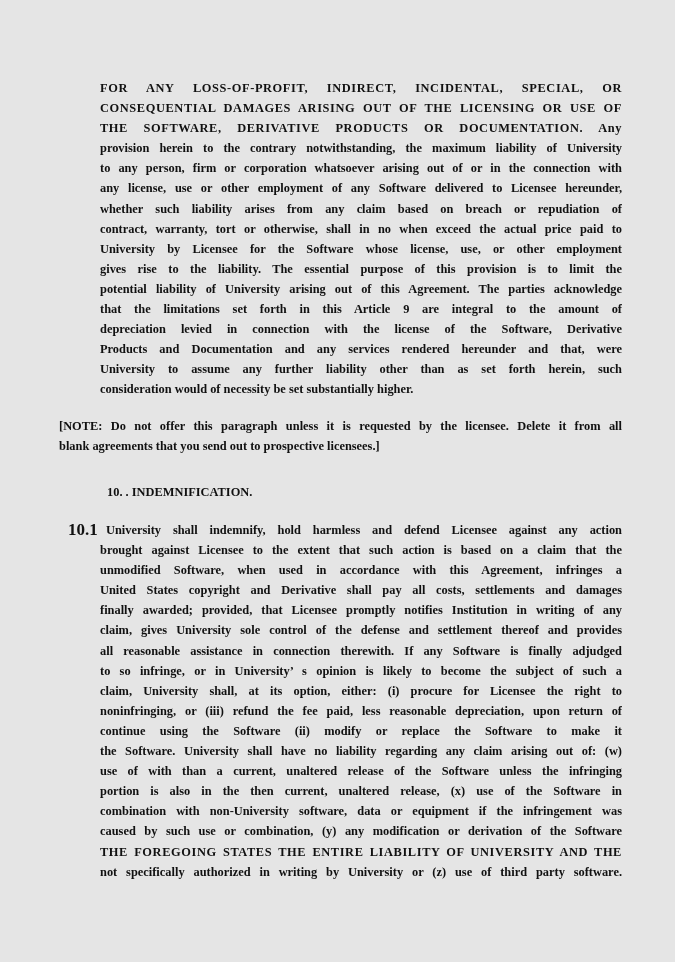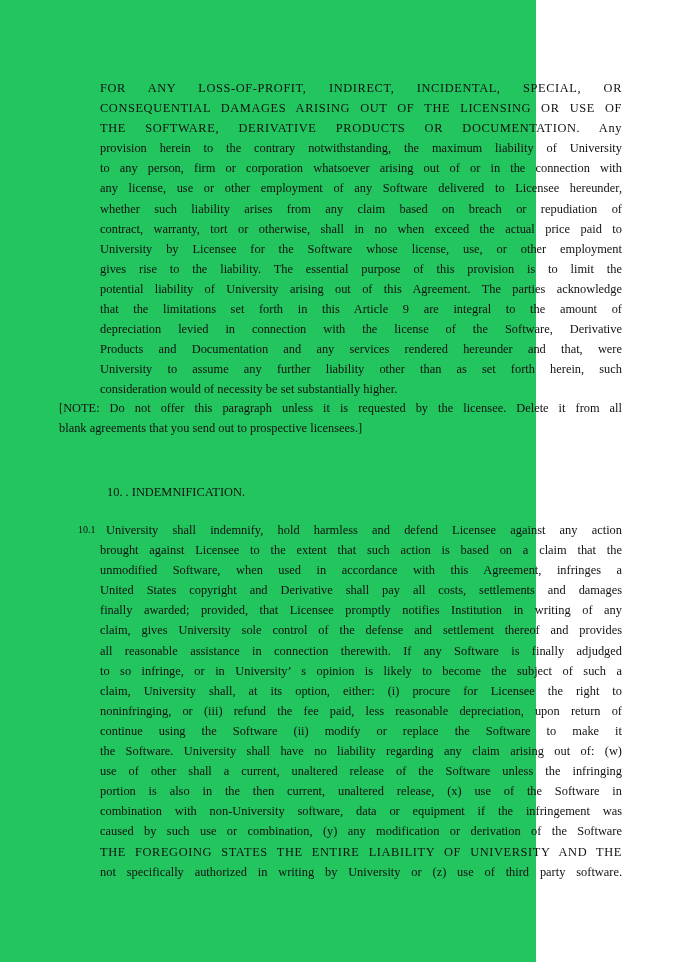--- a/index.html
+++ b/index.html
@@ -12,23 +12,24 @@
       height: 962px;
       position: relative;
       overflow: hidden;
       font-family: "Liberation Serif", "DejaVu Serif", serif;
       color: #111111;
     }
     .page {
       position: absolute;
       left: 0;
       top: 0;
-      width: 536px;
+      width: 675px;
       height: 962px;
-      background: #22c55e;
+      background: #e5e5e5;
+      font-weight: bold;
     }
     .para {
       position: absolute;
       font-size: 12.4px;
       line-height: 20.1px;
       text-align: justify;
       margin: 0;
     }
     .line {
       display: block;
@@ -43,34 +44,34 @@
     .caps {
       letter-spacing: 0.6px;
     }
     #p1 {
       left: 100px;
       top: 78px;
       width: 522px;
     }
     #note {
       left: 59px;
-      top: 398px;
+      top: 416px;
       width: 563px;
     }
     #heading {
       left: 59px;
       top: 482px;
       width: 563px;
       margin-left: 48px;
     }
     #s101-num {
       position: absolute;
-      left: 78px;
+      left: 68px;
       top: 520px;
-      font-size: 10px;
+      font-size: 17px;
       line-height: 20.1px;
     }
     #s101 {
       left: 106px;
       top: 520px;
       width: 516px;
     }
     #s101 .line.indent {
       margin-left: -6px;
       width: 522px;
@@ -117,21 +118,21 @@
     <span class="line indent">unmodified Software, when used in accordance with this Agreement, infringes a</span>
     <span class="line indent">United States copyright and Derivative shall pay all costs, settlements and damages</span>
     <span class="line indent">finally awarded; provided, that Licensee promptly notifies Institution in writing of any</span>
     <span class="line indent">claim, gives University sole control of the defense and settlement thereof and provides</span>
     <span class="line indent">all reasonable assistance in connection therewith. If any Software is finally adjudged</span>
     <span class="line indent">to so infringe, or in University’ s opinion is likely to become the subject of such a</span>
     <span class="line indent">claim, University shall, at its option, either: (i) procure for Licensee the right to</span>
     <span class="line indent">noninfringing, or (iii) refund the fee paid, less reasonable depreciation, upon return of</span>
     <span class="line indent">continue using the Software (ii) modify or replace the Software to make it</span>
     <span class="line indent">the Software. University shall have no liability regarding any claim arising out of: (w)</span>
-    <span class="line indent">use of other shall a current, unaltered release of the Software unless the infringing</span>
+    <span class="line indent">use of with than a current, unaltered release of the Software unless the infringing</span>
     <span class="line indent">portion is also in the then current, unaltered release, (x) use of the Software in</span>
     <span class="line indent">combination with non-University software, data or equipment if the infringement was</span>
     <span class="line indent">caused by such use or combination, (y) any modification or derivation of the Software</span>
     <span class="line indent caps">THE FOREGOING STATES THE ENTIRE LIABILITY OF UNIVERSITY AND THE</span>
     <span class="line indent">not specifically authorized in writing by University or (z) use of third party software.</span>
   </div>
 
 </div>
 
 </body></html>

